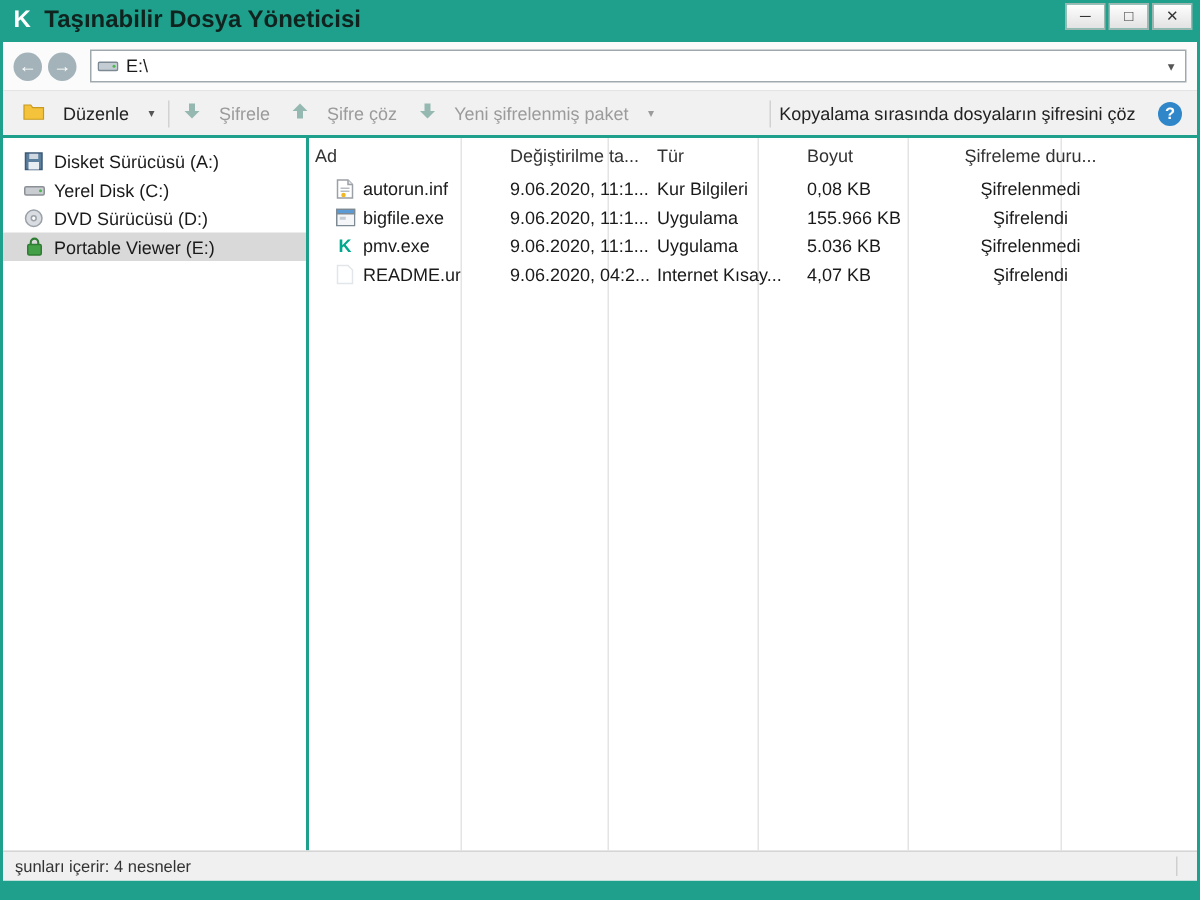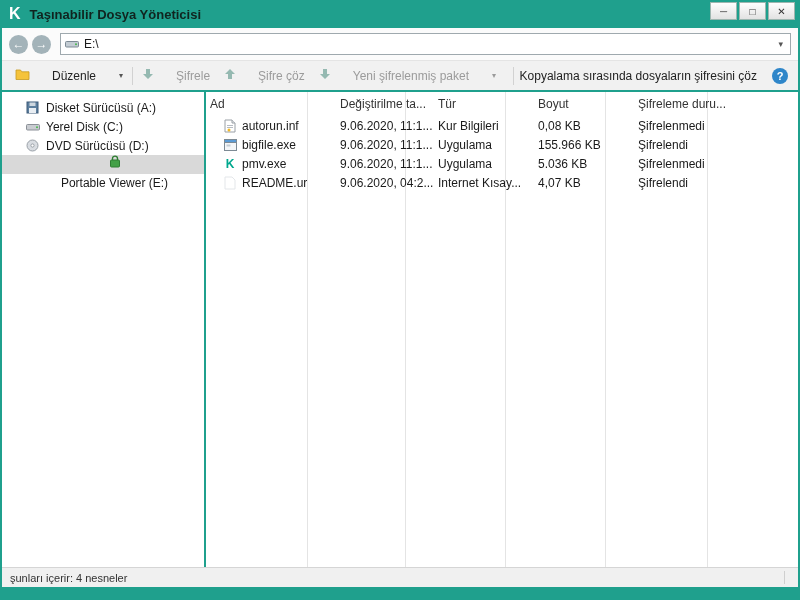--- a/index.html
+++ b/index.html
@@ -2,56 +2,56 @@
 <html><head>
 <meta charset="utf-8">
 <style>
   html,body{margin:0;padding:0;background:#fff;}
   body{width:800px;height:600px;overflow:hidden;font-family:"Liberation Sans","DejaVu Sans",sans-serif;}
   .window{width:800px;height:600px;box-sizing:border-box;display:flex;flex-direction:column;
     background:#fff;border-left:2px solid #1fa08d;border-right:2px solid #1fa08d;}
   
   .titlebar{flex:0 0 28px;background:#1fa08d;display:flex;align-items:center;position:relative;}
   .logo{color:#fff;font-weight:bold;font-size:16px;margin:0 9px 0 7px;line-height:28px;}
-  .title{color:#10241f;font-weight:bold;font-size:13px;}
+  .title{color:#10241f;font-weight:bold;font-size:16px;}
   .win-controls{position:absolute;top:2px;right:3px;display:flex;gap:2px;}
   .win-btn{width:27px;height:18px;background:linear-gradient(#fefefe,#e2e2e2);border:1px solid #9db6b0;
     box-sizing:border-box;display:flex;align-items:center;justify-content:center;font-size:10px;color:#333;cursor:default;}
   
   .navbar{flex:0 0 32px;background:#fbfbfb;display:flex;align-items:center;padding:0 7px;border-bottom:1px solid #e4e4e4;}
   .nav-btn{width:19px;height:19px;border-radius:50%;background:#a3b3b9;color:#fff;display:flex;
     align-items:center;justify-content:center;font-size:12px;margin-right:4px;flex:0 0 19px;}
   .addressbar{flex:1;height:20px;border:1px solid #9fa9ae;background:#fff;display:flex;align-items:center;
     padding:0 4px;margin-left:5px;font-size:12px;color:#1a1a1a;}
   .addr-text{margin-left:5px;flex:1;}
   .addr-caret{color:#555;font-size:9px;padding:0 3px;}
   
   .toolbar{flex:0 0 29px;background:#f1f1f1;display:flex;align-items:center;font-size:12px;color:#222;padding:0 6px;}
-  .tb-item{display:flex;align-items:center;gap:22px;padding:0 7px;height:100%;}
+  .tb-item{display:flex;align-items:center;gap:12px;padding:0 7px;height:100%;}
   .tb-item.disabled{color:#9b9b9b;}
   .caret{font-size:8px;color:#555;margin-left:1px;}
   .tb-item.disabled .caret{color:#9b9b9b;}
   .tb-sep{width:1px;height:18px;background:#d2d2d2;margin:0 2px;}
   .tb-spacer{flex:1;}
   .tb-right{display:flex;align-items:center;gap:15px;padding:0 4px;}
   .info-icon{width:16px;height:16px;border-radius:50%;background:#2f86c9;color:#fff;font-weight:bold;
     font-size:11px;display:flex;align-items:center;justify-content:center;}
   .teal-line{flex:0 0 2px;background:#1fa08d;}
   
   .content{flex:1;display:flex;min-height:0;background:#fff;}
   .sidebar{flex:0 0 202px;padding-top:6px;box-sizing:border-box;}
-  .side-item{height:19px;display:flex;align-items:center;gap:6px;padding-left:23px;font-size:12px;color:#1a1a1a;}
-  .side-item.selected{background:#d9d9d9;flex-direction:column;}
+  .side-item{height:19px;display:flex;align-items:center;gap:6px;padding-left:13px;font-size:12px;color:#1a1a1a;}
+  .side-item.selected{background:#d9d9d9;}
   .side-icon{width:15px;flex:0 0 15px;display:flex;justify-content:center;}
   .vdivider{flex:0 0 2px;background:#1fa08d;}
   .main{flex:1;position:relative;min-width:0;}
   .colline{position:absolute;top:0;bottom:0;width:1px;background:#e4e4e4;}
   .list-header{display:flex;height:24px;align-items:center;font-size:12px;color:#333;position:relative;}
   .hcol,.cell{box-sizing:border-box;padding-left:4px;white-space:nowrap;overflow:hidden;}
-  .c1{width:101px;} .c2{width:98px;margin-left:29px;} .c3{width:100px;} .c4{width:100px;} .c5{width:102px;}
+  .c1{width:101px;} .c2{width:98px;margin-left:29px;} .c3{width:100px;} .c4{width:100px;} .c5{width:102px;text-align:center;}
   .row{display:flex;height:19px;align-items:center;font-size:12px;color:#1a1a1a;position:relative;}
   .cell.c1{display:flex;align-items:center;gap:5px;padding-left:17px;}
   .fic{width:14px;flex:0 0 14px;display:flex;justify-content:center;align-items:center;}
   .k-glyph{color:#00a88e;font-weight:bold;font-size:12px;line-height:12px;}
   
   .statusbar{flex:0 0 19px;background:#f0f0f0;border-top:1px solid #d5d5d5;display:flex;align-items:center;
     font-size:11px;color:#333;padding-left:8px;position:relative;}
   .sb-sep{position:absolute;right:13px;top:3px;bottom:3px;width:1px;background:#cfcfcf;}
   .bottombar{flex:0 0 13px;background:#1fa08d;}
 </style>

